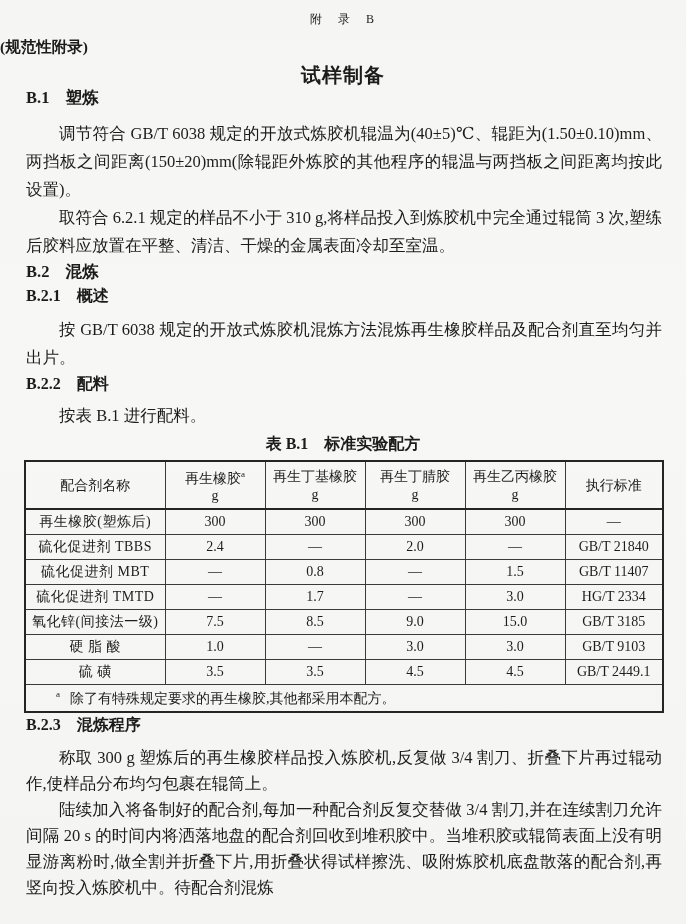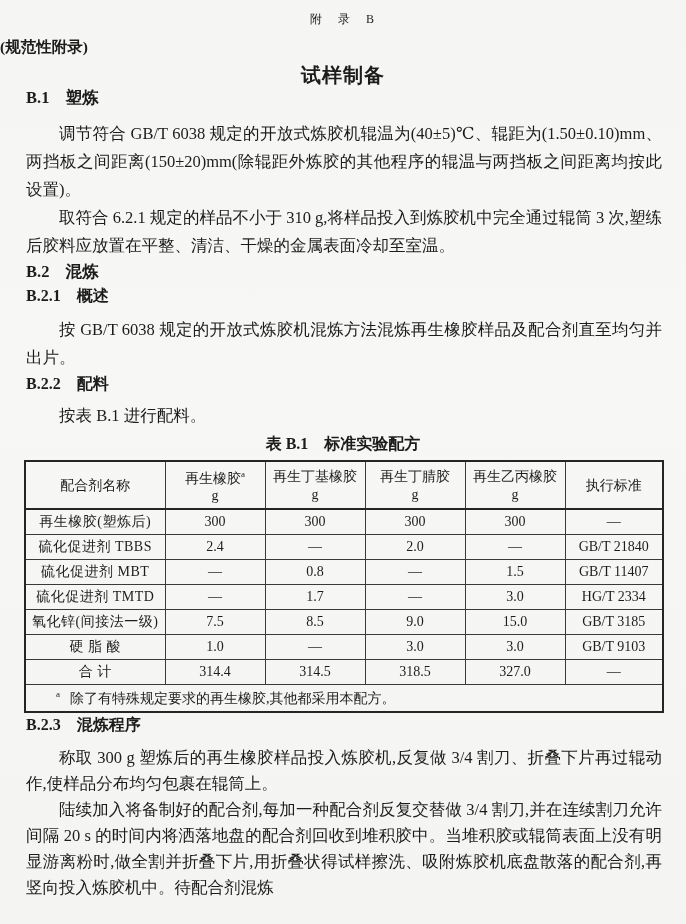--- a/index.html
+++ b/index.html
@@ -177,26 +177,26 @@
       </tr>
       <tr>
         <td class="lbl">硬 脂 酸</td>
         <td>1.0</td>
         <td>—</td>
         <td>3.0</td>
         <td>3.0</td>
         <td>GB/T 9103</td>
       </tr>
       <tr>
-        <td class="lbl">合 计</td>
-        <td>314.4</td>
-        <td>314.5</td>
-        <td>318.5</td>
-        <td>327.0</td>
-        <td>—</td>
+        <td class="lbl">硫 磺</td>
+        <td>3.5</td>
+        <td>3.5</td>
+        <td>4.5</td>
+        <td>4.5</td>
+        <td>GB/T 2449.1</td>
       </tr>
       <tr class="foot">
         <td colspan="6">
           <sup>a</sup><span>除了有特殊规定要求的再生橡胶,其他都采用本配方。</span>
         </td>
       </tr>
     </tbody>
   </table>
 
   <div class="sec-b23">

